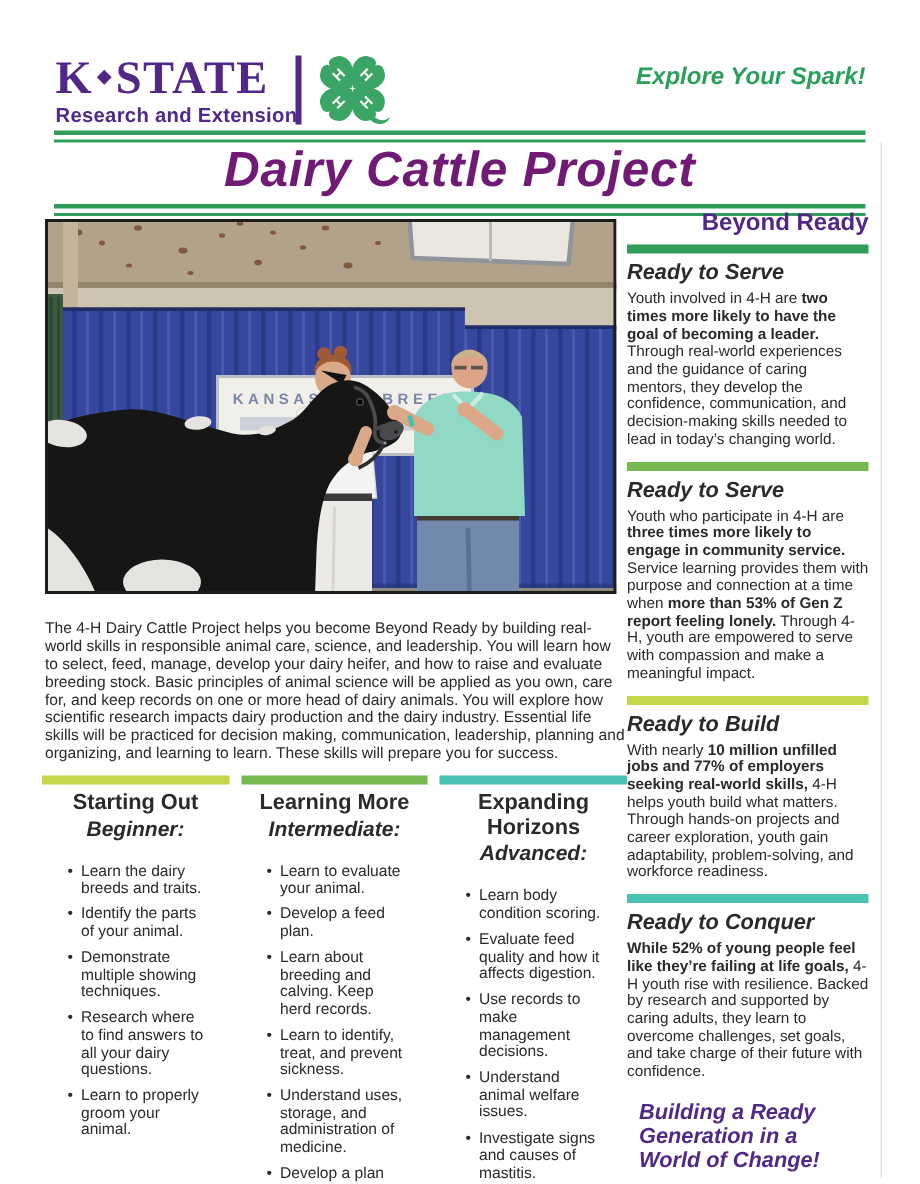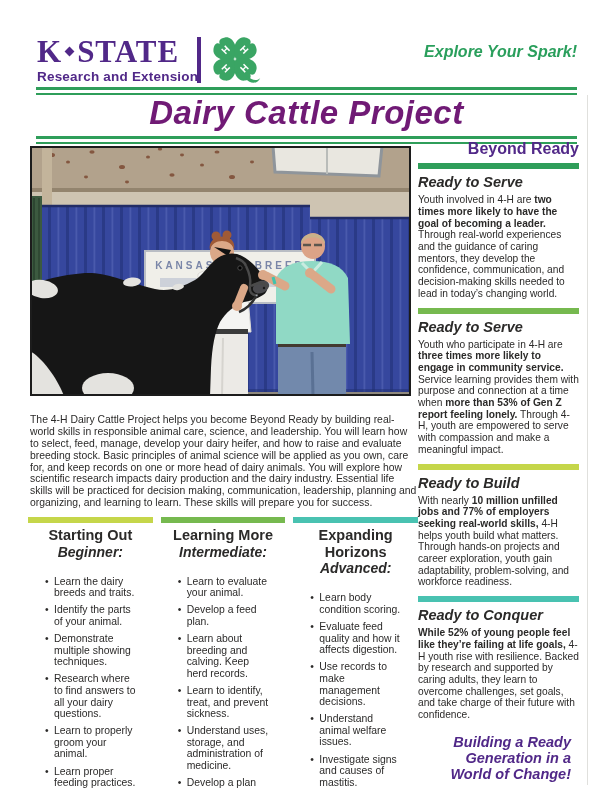--- a/index.html
+++ b/index.html
@@ -37,21 +37,21 @@
   ul.bullets li::before{content:"\2022";position:absolute;left:1px;top:0;}
   
   .sidebar{position:absolute;left:418px;top:139px;width:161px;}
   .sb-title{text-align:right;color:#512888;font-weight:bold;font-size:16px;
             line-height:1.2;margin:0 0 5px 0;}
   .sb-bar{height:6px;}
   .sb-head{font-size:14.5px;font-weight:bold;font-style:italic;margin:5px 0 4px 0;}
   .sb-text{font-size:10.2px;line-height:11.7px;margin:0 0 8px 0;}
   .b{font-weight:bold;}
   .sb-close{color:#512888;font-weight:bold;font-style:italic;font-size:14.5px;
-            line-height:16px;text-align:right;margin-top:13px;padding:0 8px;}
+            line-height:16px;text-align:left;margin-top:13px;padding:0 8px;}
 </style>
 </head>
 <body>
 
 <div class="page">
 
   <div class="logo">
     <div class="logo-word">
       <span>K</span>
       <span class="diamond"></span>
@@ -198,21 +198,20 @@
     <div class="col">
       <div class="col-bar" style="background-color: rgb(197, 214, 74);"></div>
       <div class="col-title">Starting Out</div>
       <div class="col-level">Beginner:</div>
       <ul class="bullets">
           <li>Learn the dairy breeds and traits.</li>
           <li>Identify the parts of your animal.</li>
           <li>Demonstrate multiple showing techniques.</li>
           <li>Research where to find answers to all your dairy questions.</li>
           <li>Learn to properly groom your animal.</li>
-          <li>Learn proper feeding practices.</li>
         </ul>
     </div>
     <div class="col">
       <div class="col-bar" style="background-color: rgb(118, 185, 79);"></div>
       <div class="col-title">Learning More</div>
       <div class="col-level">Intermediate:</div>
       <ul class="bullets">
           <li>Learn to evaluate your animal.</li>
           <li>Develop a feed plan.</li>
           <li>Learn about breeding and calving. Keep herd records.</li>

